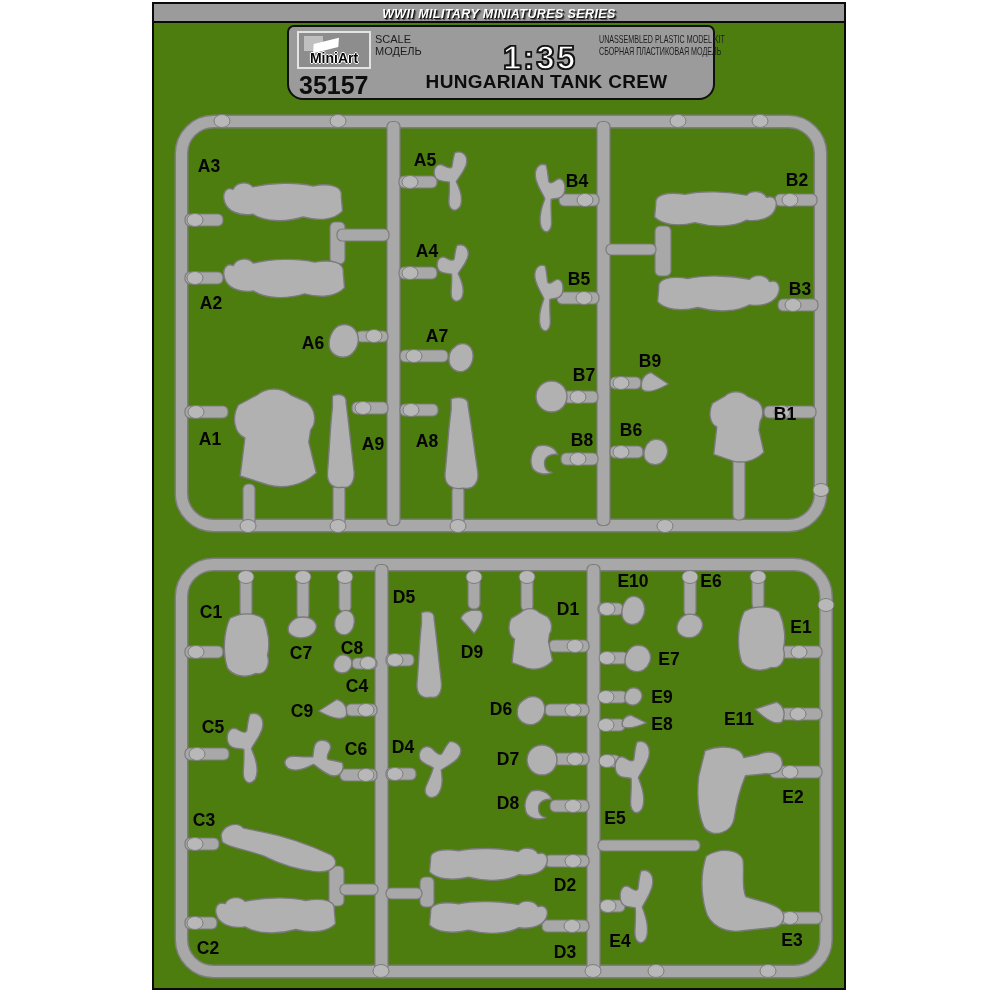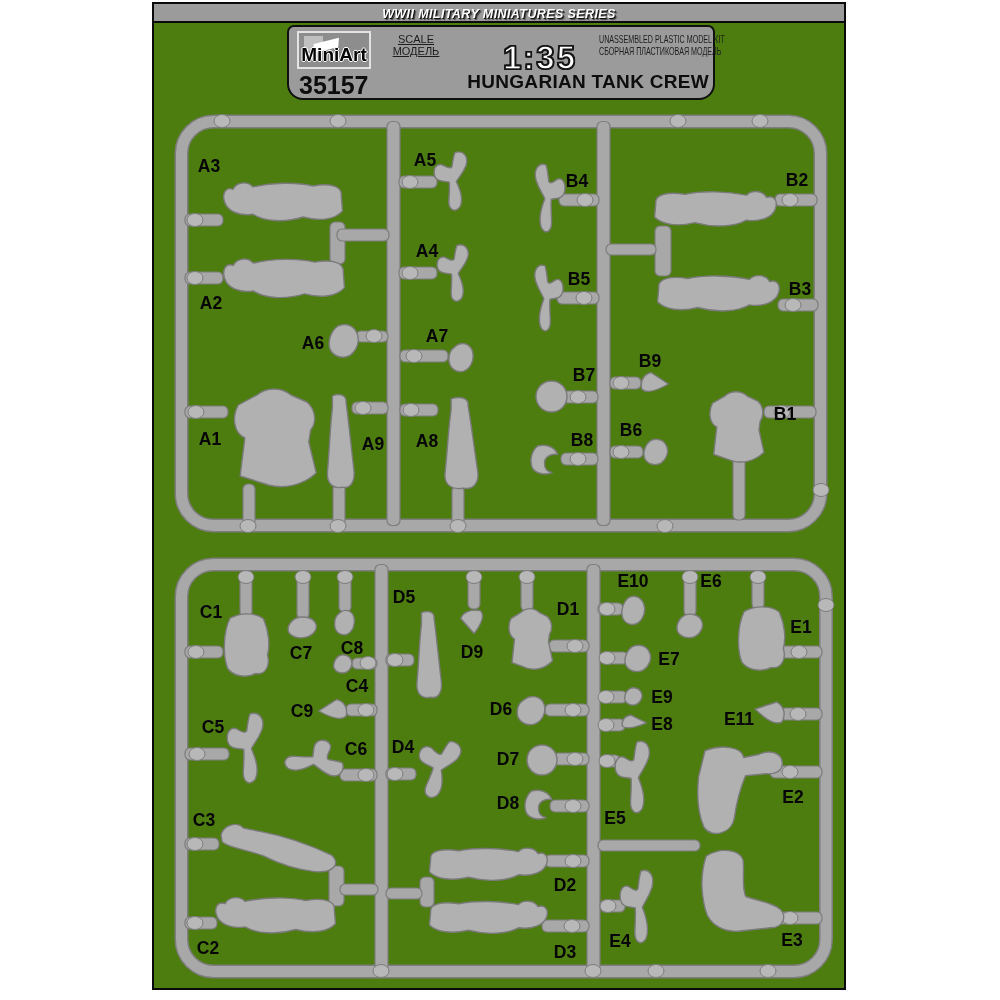--- a/index.html
+++ b/index.html
@@ -12,33 +12,33 @@
   #series-band span{display:inline-block;line-height:17px;font-size:12.5px;font-style:italic;
                font-weight:bold;color:#ffffff;letter-spacing:.4px;
                text-shadow:1px 1px 0 #101010,2px 2px 1px rgba(0,0,0,.55);}
   #header-box{position:absolute;left:133px;top:21px;width:424px;height:71px;background:#9b9b9b;
               border:2px solid #101010;border-radius:7px 7px 16px 16px;}
   #logo-box{position:absolute;left:8px;top:4px;width:70px;height:34px;background:#8d8d8d;
             border:2px solid #e3e3e3;overflow:hidden;}
   #logo-sq{position:absolute;left:5px;top:3px;width:19px;height:15px;background:#c0c0c0;}
   #logo-flag{position:absolute;left:14px;top:8px;width:26px;height:9px;background:#ffffff;
              transform:rotate(-14deg) skewX(-18deg);}
-  #logo-text{position:absolute;left:0;bottom:1px;width:100%;text-align:center;font-size:19px;
+  #logo-text{position:absolute;left:0;bottom:1px;width:100%;text-align:center;font-size:14px;
              font-weight:bold;color:#050505;letter-spacing:0px;
              text-shadow:-1px 0 #fff,1px 0 #fff,0 -1px #fff,0 1px #fff;}
   #kit-number{position:absolute;left:10px;top:44px;font-size:25px;font-weight:bold;color:#0d0d0d;}
-  #scale-label{position:absolute;left:74px;top:7px;width:106px;text-align:center;font-size:11px;
-               line-height:11.5px;color:#1d1d1d;text-decoration:underline;}
+  #scale-label{position:absolute;left:86px;top:7px;width:106px;text-align:left;font-size:11px;
+               line-height:11.5px;color:#1d1d1d;}
   #scale-value{position:absolute;left:196px;top:12px;width:110px;text-align:center;font-size:33px;
                font-weight:bold;color:#ffffff;letter-spacing:2px;
                -webkit-text-stroke:1.6px #151515;
                text-shadow:1px 1px 0 #151515,-1px -1px 0 #151515,1px -1px 0 #151515,-1px 1px 0 #151515;}
   #kit-type{position:absolute;left:310px;top:7px;width:170px;font-size:10.5px;line-height:11.5px;
             color:#1d1d1d;transform:scaleX(0.68);transform-origin:left top;white-space:nowrap;}
-  #kit-name{position:absolute;left:95px;top:44px;width:325px;text-align:right;font-size:19px;
+  #kit-name{position:absolute;left:95px;top:44px;width:325px;text-align:center;font-size:19px;
             font-weight:bold;color:#0d0d0d;letter-spacing:.3px;}
   #sprue-canvas{position:absolute;left:0;top:0;}
 </style>
 </head>
 <body>
 
 <div id="stage">
   <div id="page-frame">
     <div id="series-band">
       <span>WWII MILITARY MINIATURES SERIES</span>

